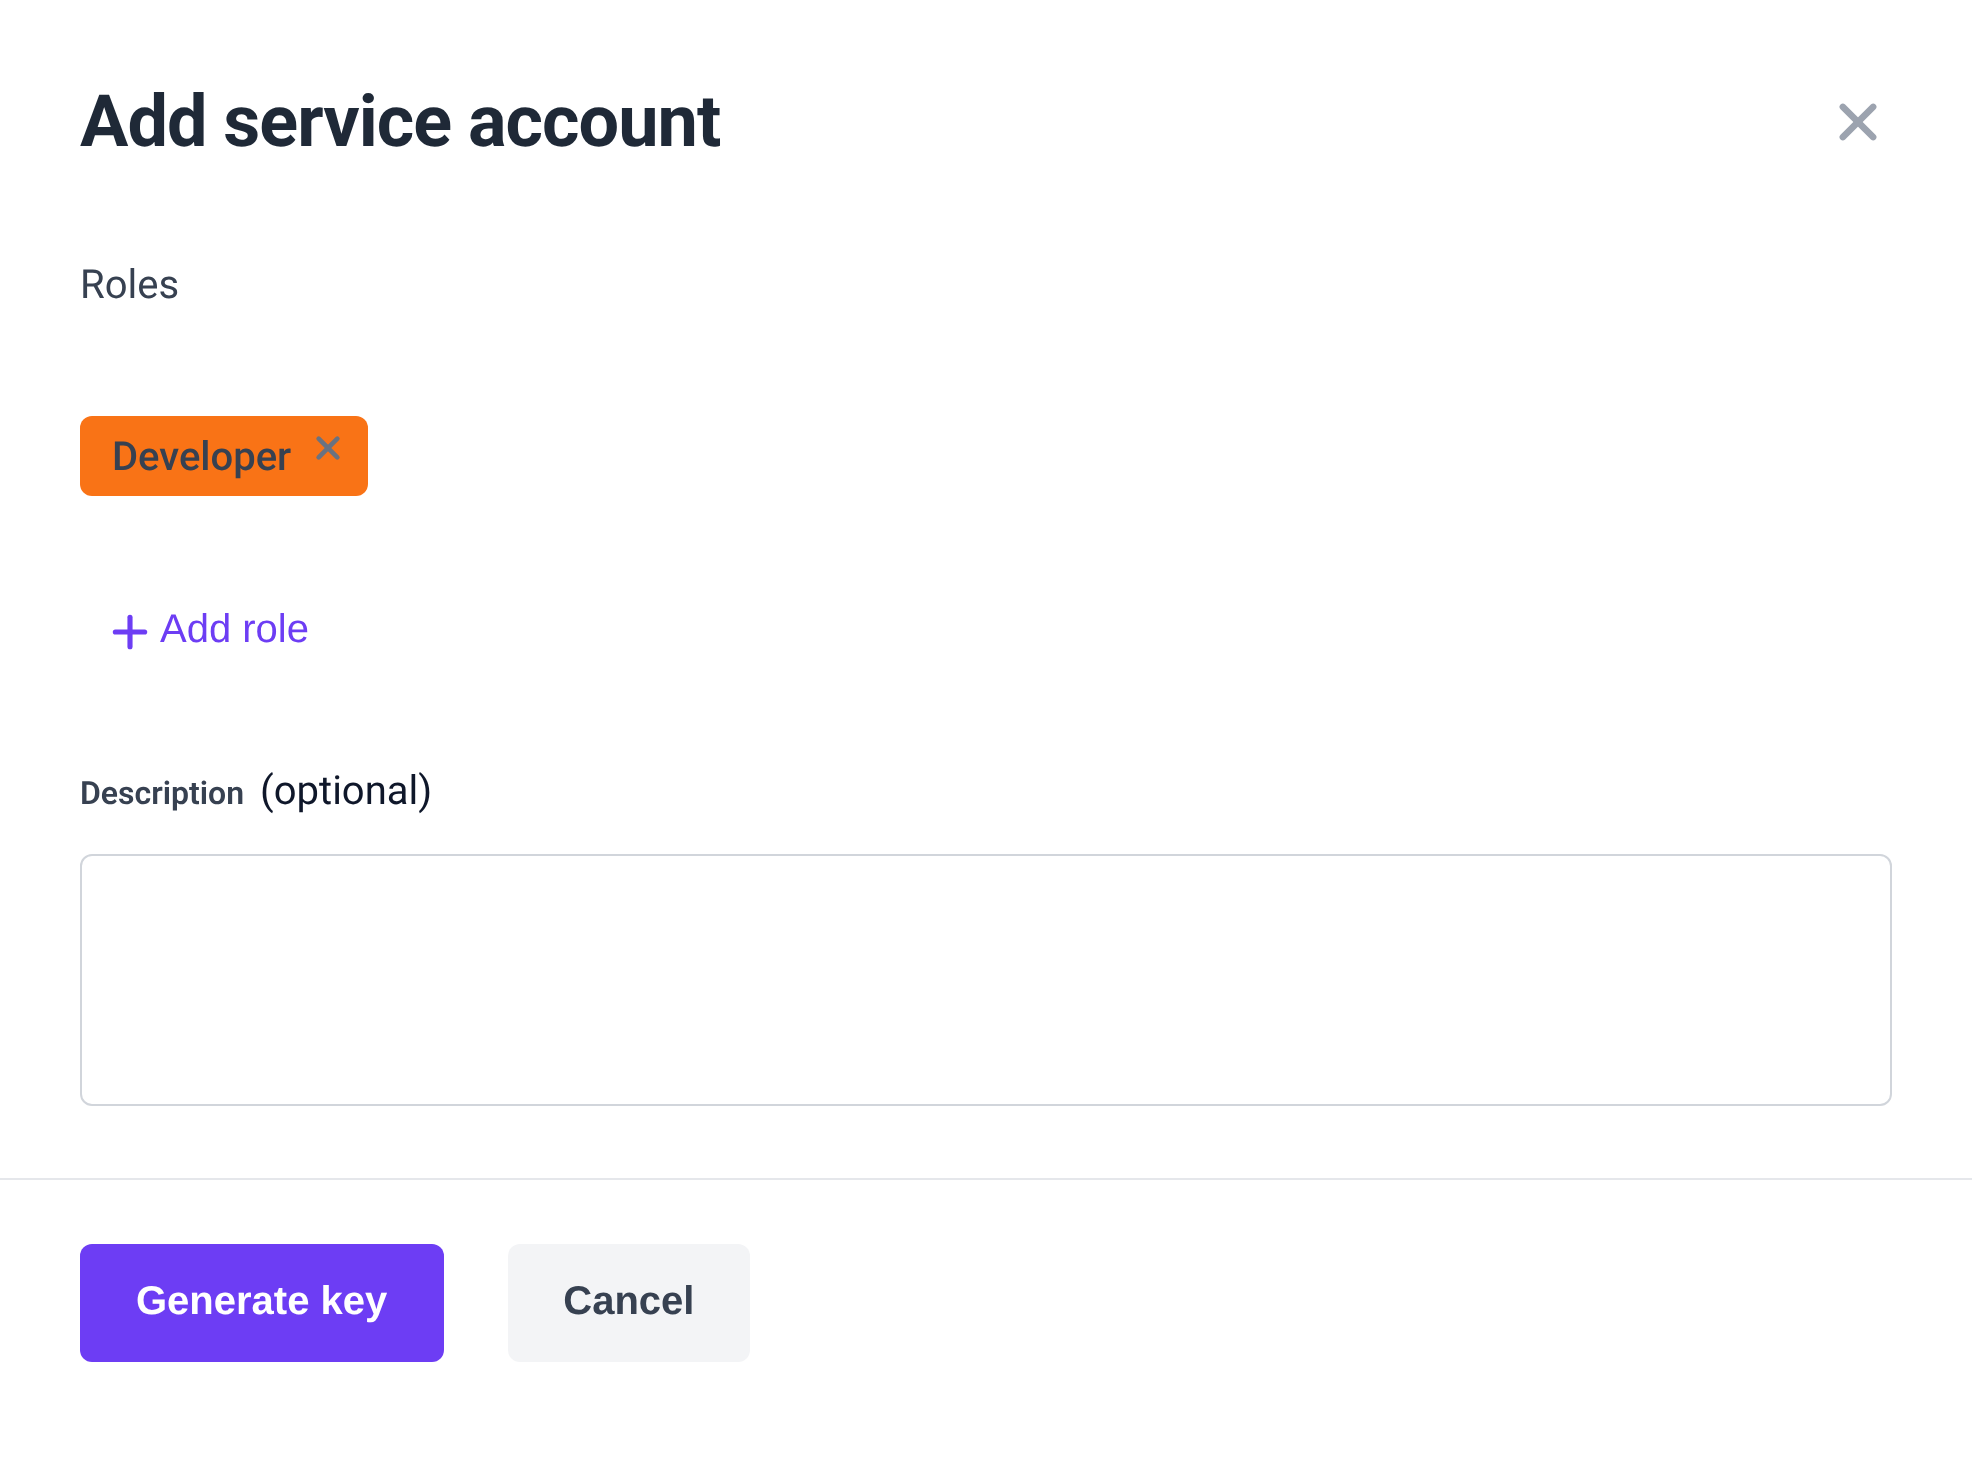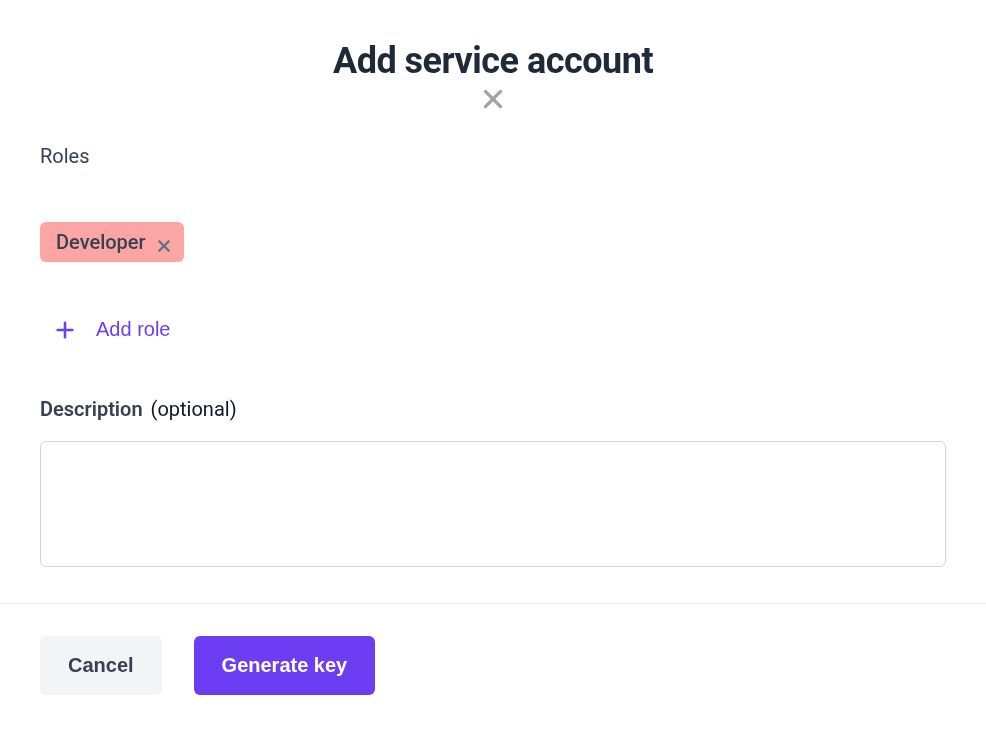--- a/index.html
+++ b/index.html
@@ -15,22 +15,21 @@
       overflow: hidden;
     }
     .modal {
       padding: 40px 40px 0 40px;
       position: relative;
     }
     .header {
       display: flex;
       justify-content: space-between;
       align-items: center;
-      margin-bottom: 28px;
-      flex-direction: column;
+      margin-bottom: 48px;
     }
     .title {
       font-size: 36px;
       font-weight: 700;
       color: #1f2937;
       letter-spacing: -0.5px;
     }
     .close-btn {
       background: none;
       border: none;
@@ -52,22 +51,22 @@
       margin-bottom: 54px;
     }
     .chips {
       display: flex;
       flex-wrap: wrap;
       gap: 8px;
       margin-bottom: 56px;
     }
     .chip {
       display: inline-flex;
-      align-items: flex-end;
-      background: #fca5a5;
+      align-items: flex-start;
+      background: #f97316;
       border-radius: 6px;
       padding: 8px 12px 8px 16px;
       gap: 10px;
     }
     .chip-label {
       font-size: 20px;
       font-weight: 500;
       color: #374151;
     }
     .chip-remove {
@@ -79,21 +78,21 @@
       align-items: center;
       padding: 0;
     }
     .chip-remove svg {
       width: 16px;
       height: 16px;
     }
     .add-role {
       display: inline-flex;
       align-items: center;
-      gap: 20px;
+      gap: 4px;
       background: none;
       border: none;
       cursor: pointer;
       color: #6d3df4;
       font-size: 20px;
       font-weight: 500;
       padding: 0;
       margin-left: 14px;
       margin-bottom: 56px;
     }
@@ -101,21 +100,21 @@
       width: 22px;
       height: 22px;
     }
     .desc-label-row {
       display: flex;
       align-items: baseline;
       gap: 8px;
       margin-bottom: 20px;
     }
     .desc-label {
-      font-size: 20px;
+      font-size: 16px;
       font-weight: 600;
       color: #374151;
     }
     .desc-optional {
       font-size: 20px;
       font-weight: 400;
       color: #0f172a;
     }
     .desc-textarea {
       width: 100%;
@@ -194,15 +193,15 @@
     <div class="desc-label-row">
       <span class="desc-label">Description</span>
       <span class="desc-optional">(optional)</span>
     </div>
 
     <textarea class="desc-textarea" style=""></textarea>
   </div>
 </div>
 
 <div class="footer">
+  <button class="btn btn-primary">Generate key</button>
   <button class="btn btn-secondary">Cancel</button>
-  <button class="btn btn-primary">Generate key</button>
 </div>
 
 </body></html>

